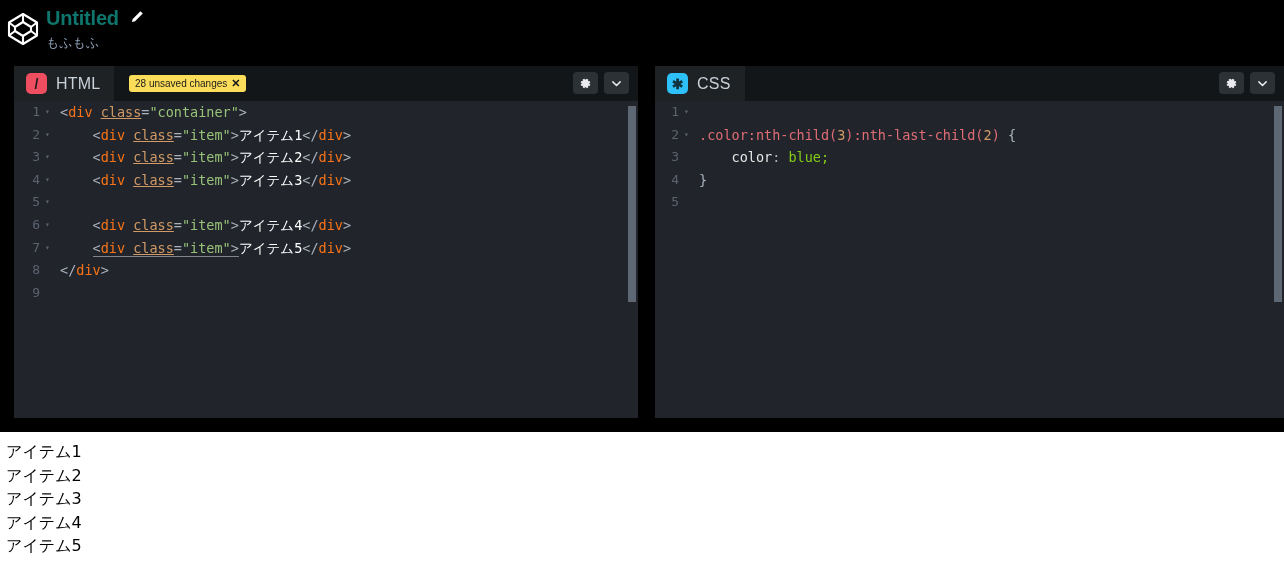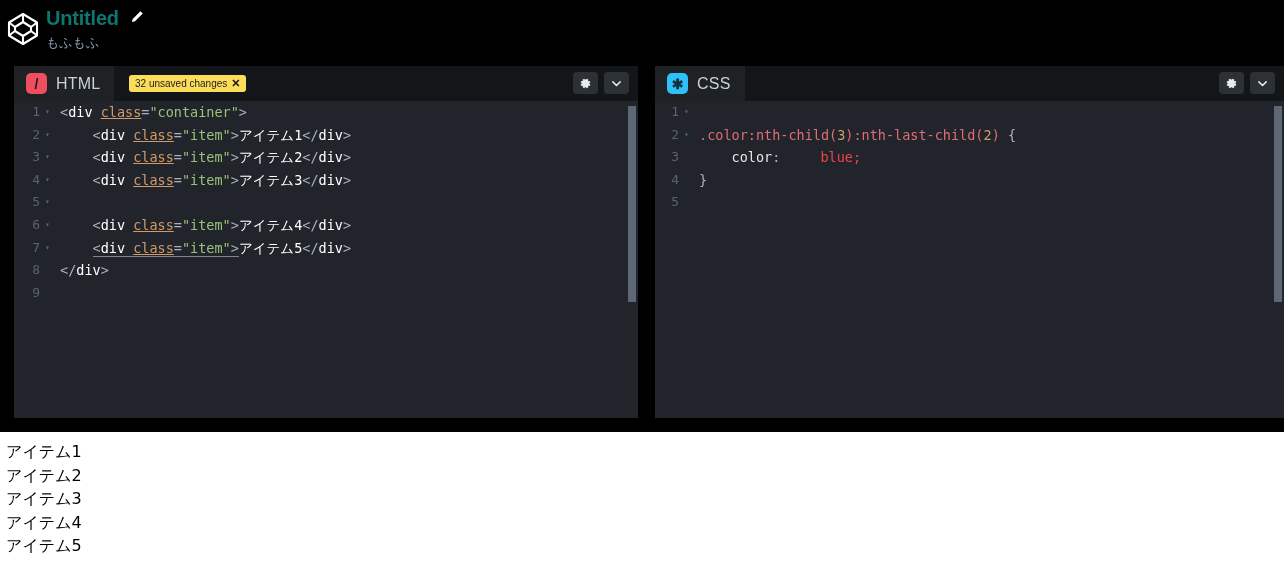--- a/index.html
+++ b/index.html
@@ -167,28 +167,28 @@
   .code-text {
     position: absolute;
     left: 46px; top: 0;
   }
   .css .code-text { left: 44px; }
   .css .ln { width: 24px; }
   .css .fold { left: 29px; }
 
   
   .t-punct   { color: #abb2bf; }
-  .t-tag     { color: #ffffff; }
+  .t-tag     { color: #f97316; }
   .t-attr    { color: #d19a66; text-decoration: underline; }
   .t-string  { color: #98c379; }
   .t-text    { color: #ffffff; }
   .t-comment { color: #5c6b80; }
   .t-sel     { color: #e06c75; }
   .t-prop    { color: #e5e5e5; }
-  .t-val     { color: #ef4444; margin-left: 32px; }
+  .t-val     { color: #84cc16; }
   .t-num     { color: #d19a66; }
   .t-brace   { color: #abb2bf; }
   .u-line    { border-bottom: 1px solid #7f848e; }
 
   .scrollbar-thumb {
     position: absolute;
     top: 5px;
     width: 8px;
     height: 196px;
     background: #5e6774;
@@ -247,21 +247,21 @@
 <div class="editors">
 
   <div class="pane pane-html">
     <div class="pane-header">
       <div class="tab">
         <span class="tab-icon tab-icon-html">/</span>
         <span class="tab-label">HTML</span>
       </div>
 
       <div class="unsaved-badge">
-        <span>32 unsaved changes</span>
+        <span>28 unsaved changes</span>
         <span class="badge-x">✕</span>
       </div>
 
       <div class="pane-actions">
         <div class="pane-btn">
           <svg width="13" height="13" viewBox="0 0 16 16" fill="#e8eaed">
             <path d="M8 5.2a2.8 2.8 0 100 5.6 2.8 2.8 0 000-5.6zm0 4.2a1.4 1.4 0 110-2.8 1.4 1.4 0 010 2.8z"></path>
             <path d="M14 9.1l-1.2-.6a4.9 4.9 0 000-1l1.2-.6-.9-2.1-1.3.3a5 5 0 00-.7-.7l.3-1.3L9.3 2l-.6 1.2a4.9 4.9 0 00-1.4 0L6.7 2l-2.1.9.3 1.3a5 5 0 00-.7.7L2.9 4.8 2 6.9l1.2.6a4.9 4.9 0 000 1L2 9.1l.9 2.1 1.3-.3a5 5 0 00.7.7l-.3 1.3 2.1.9.6-1.2a4.9 4.9 0 001.4 0l.6 1.2 2.1-.9-.3-1.3a5 5 0 00.7-.7l1.3.3.9-2.1z"></path>
           </svg>
         </div>

